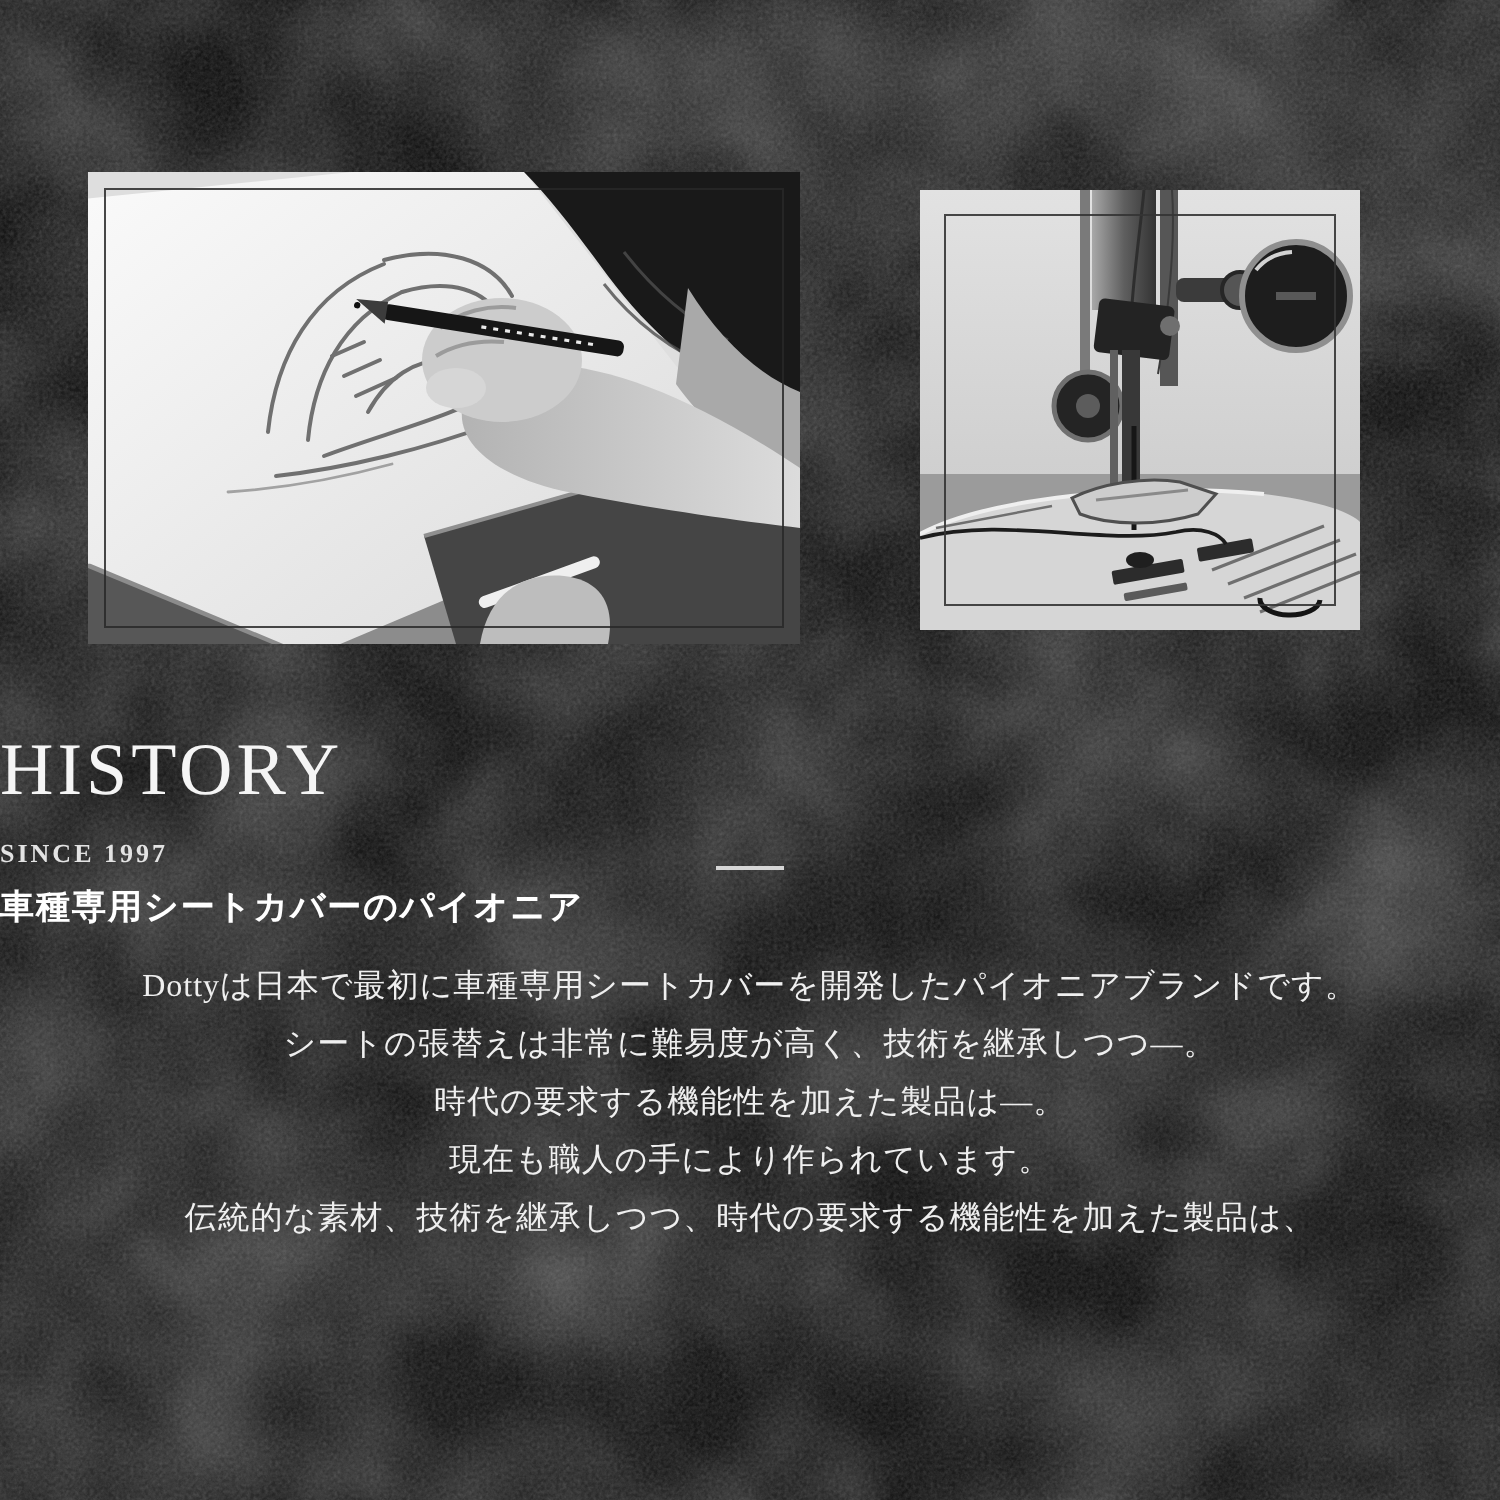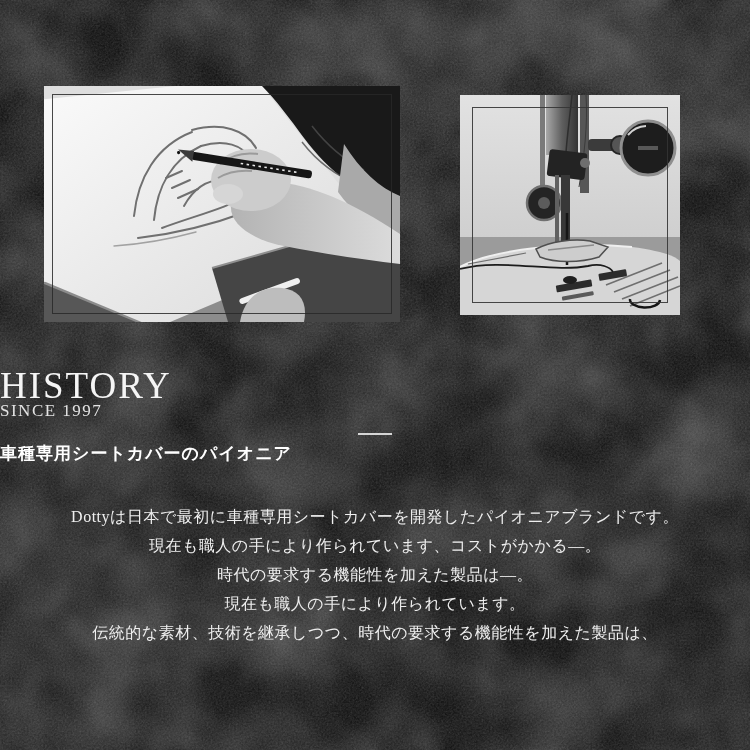--- a/index.html
+++ b/index.html
@@ -17,24 +17,24 @@
   figure { margin:0; }
   .photo { position:absolute; overflow:hidden; background:#d8d8d8; }
   .photo svg { display:block; width:100%; height:100%; }
   .photo-left  { left:44px;  top:86px; width:356px; height:236px; }
   .photo-right { left:460px; top:95px; width:220px; height:220px; }
   .inner-frame { position:absolute; pointer-events:none; }
   .photo-left  .inner-frame { inset:8px;  border:1px solid rgba(40,40,40,.85); }
   .photo-right .inner-frame { inset:12px; border:1px solid rgba(52,52,52,.9); }
   .centered { position:absolute; left:0; width:750px; text-align:left; margin:0; }
   .title   { top:364px; font-size:37px; font-weight:400; letter-spacing:2px; color:#f5f5f5; }
-  .since   { top:401px; font-size:17px; letter-spacing:1.5px; color:#e3e3e3; }
+  .since   { top:419px; font-size:13px; letter-spacing:1.5px; color:#e3e3e3;font-weight:bold; }
   .divider { position:absolute; top:433px; left:358px; width:34px; height:2px; background:#d6d6d6; }
   .heading { top:442px; font-size:17px; font-weight:600; letter-spacing:1px; color:#ffffff; }
-  .body-copy { position:absolute; top:502px; left:0; width:750px; }
+  .body-copy { position:absolute; top:479px; left:0; width:750px; }
   .body-copy p {
     margin:0; text-align:center; font-size:16px; line-height:29px;
     letter-spacing:0.5px; color:#efefef; font-weight:500;
   }
 </style>
 </head>
 <body>
 
 <div class="page">
 
@@ -163,19 +163,19 @@
     <span class="inner-frame"></span>
   </figure>
 
   <h1 class="centered title">HISTORY</h1>
   <div class="centered since">SINCE 1997</div>
   <div class="divider"></div>
   <h2 class="centered heading">車種専用シートカバーのパイオニア</h2>
 
   <div class="body-copy">
     <p>Dottyは日本で最初に車種専用シートカバーを開発したパイオニアブランドです。</p>
-    <p>現在も職人の手により作られています、コストがかかる―。</p>
+    <p>シートの張替えは非常に難易度が高く、技術を継承しつつ―。</p>
     <p>時代の要求する機能性を加えた製品は―。</p>
     <p>現在も職人の手により作られています。</p>
     <p>伝統的な素材、技術を継承しつつ、時代の要求する機能性を加えた製品は、</p>
   </div>
 
 </div>
 
 </body></html>

